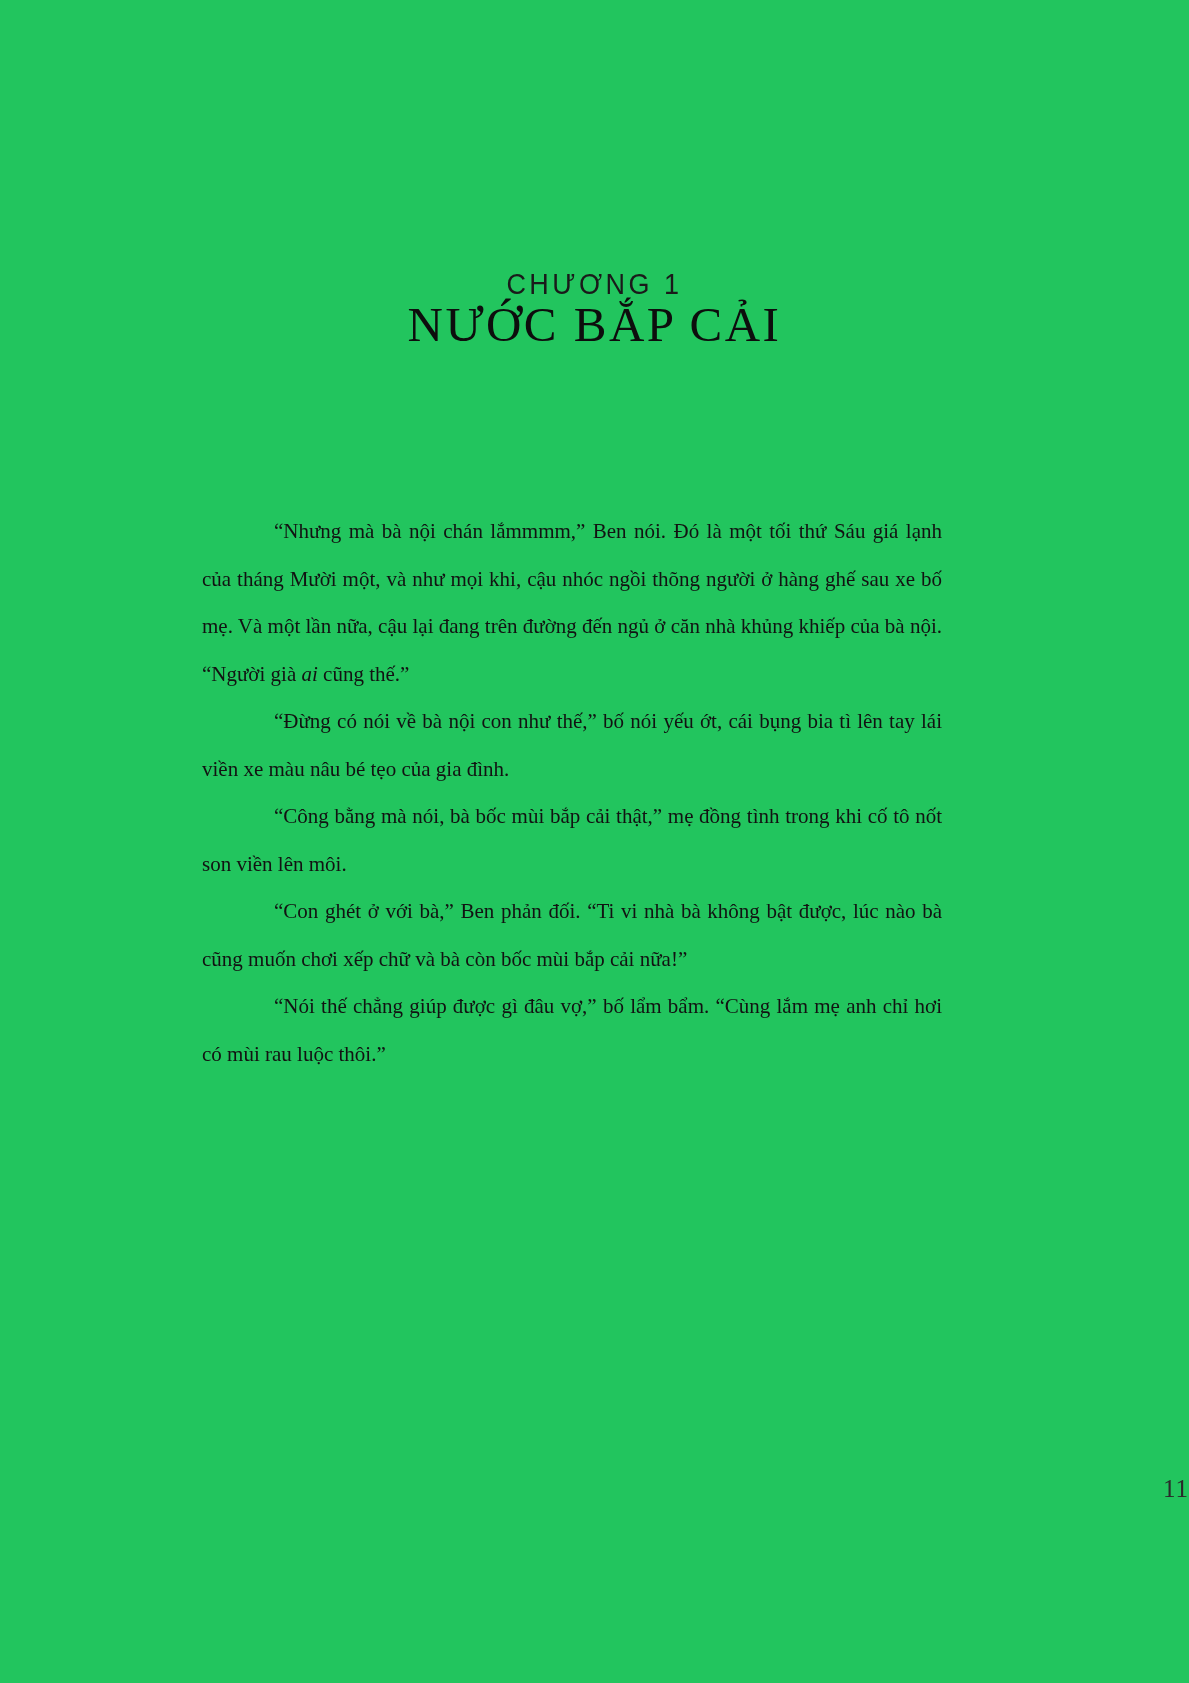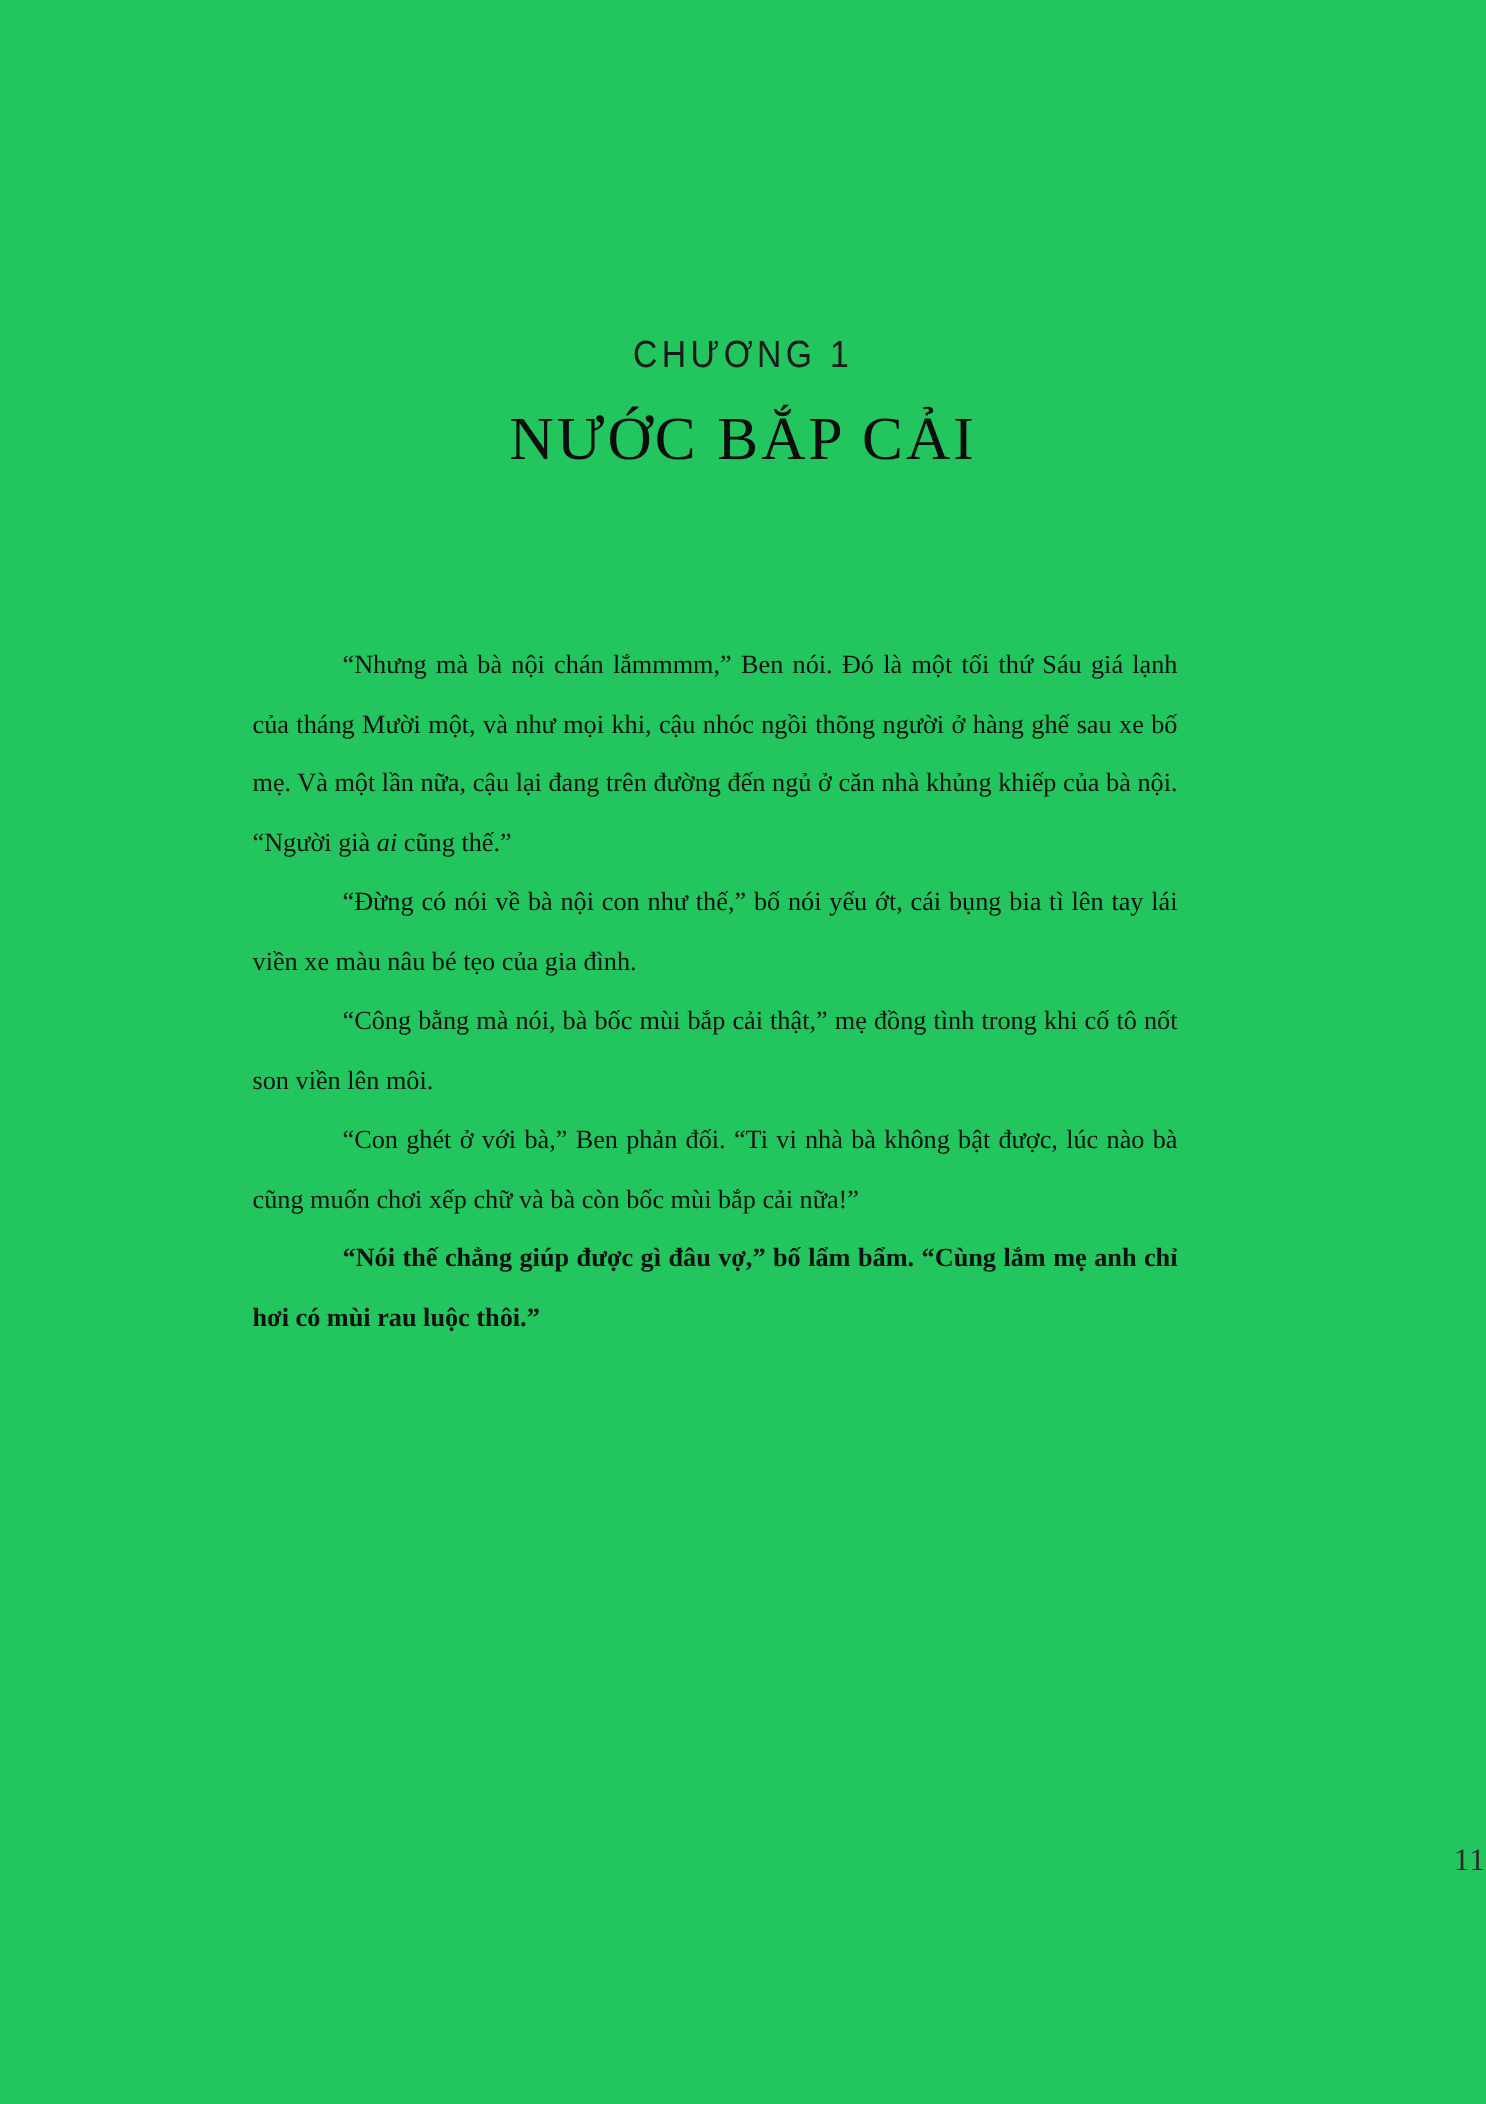--- a/index.html
+++ b/index.html
@@ -34,21 +34,20 @@
     font-family: "Liberation Sans", "DejaVu Sans", sans-serif;
     font-size: 27px;
     letter-spacing: 3.5px;
     font-weight: 300;
     color: #1a1a1a;
     line-height: 1.1;
     transform: scaleY(1.12);
     transform-origin: center top;
   }
   .chapter-title {
-    margin-top: 26px;
     font-family: "Liberation Serif", "DejaVu Serif", serif;
     font-size: 49px;
     letter-spacing: 2.5px;
     font-weight: 400;
     color: #0d0d0d;
     line-height: 1.1;
   }
 
   
   .body-col {
@@ -59,21 +58,21 @@
   }
   .para {
     margin: 0;
     font-size: 21px;
     line-height: 47.5px;
     text-align: justify;
     text-indent: 72px;
     color: #121212;
     hyphens: none;
   }
-  .para:last-of-type { margin-bottom: 0; font-weight: bold; }
+  .para:last-of-type { margin-bottom: 0; }
   .para em {
     font-style: italic;
   }
 
   
   .folio {
     position: absolute;
     left: 0;
     right: 0;
     top: 1475px;

